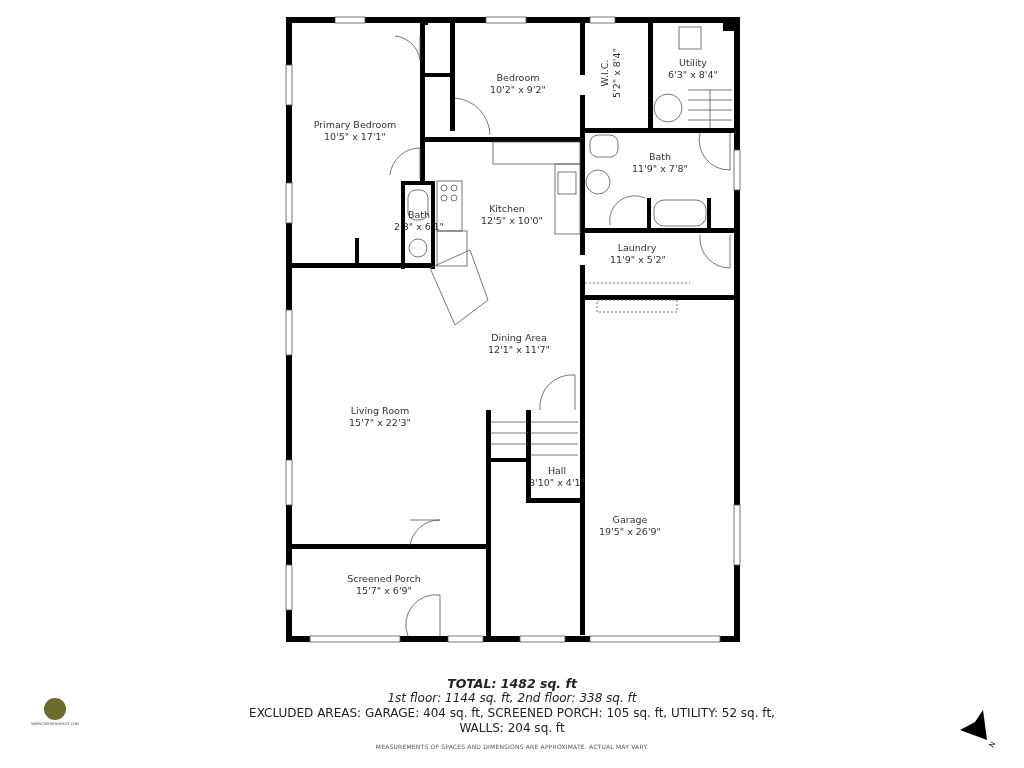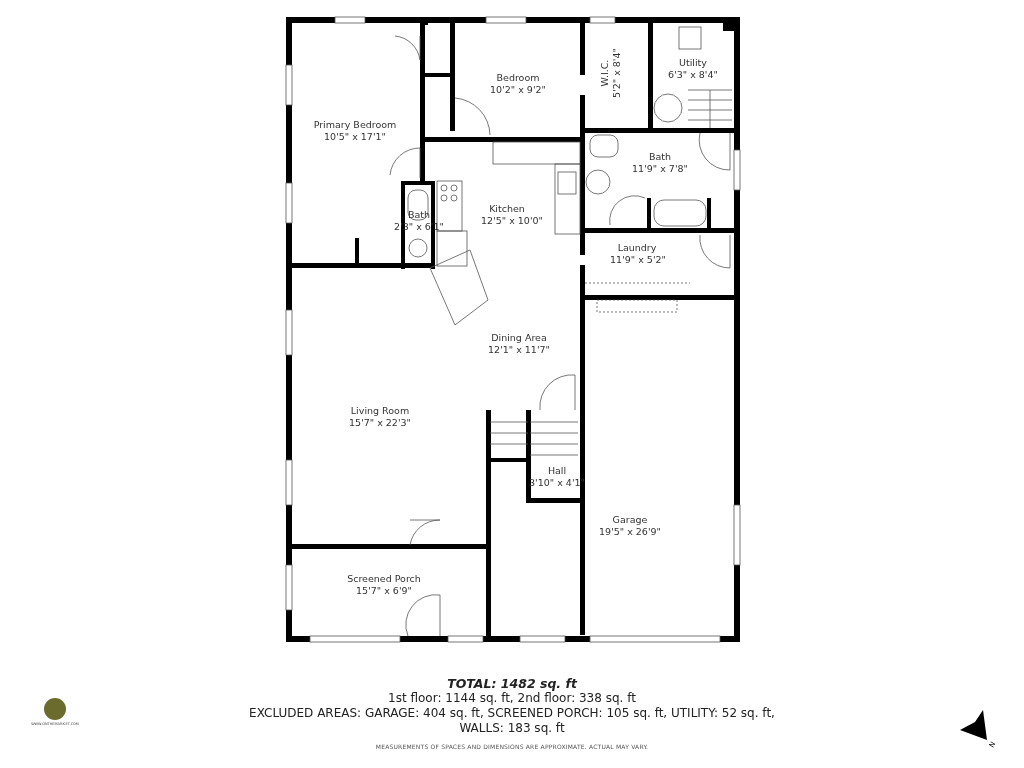--- a/index.html
+++ b/index.html
@@ -2,21 +2,21 @@
 <html><head>
 <meta charset="utf-8">
 <style>
   html, body { margin:0; padding:0; background:#ffffff; }
   body { width:1024px; height:768px; position:relative; overflow:hidden; font-family:"DejaVu Sans", sans-serif; }
   #plan { position:absolute; left:0; top:0; width:1024px; height:768px; }
   .room-label { font-family:"DejaVu Sans", sans-serif; font-size:9.5px; fill:#333333; text-anchor:middle; }
   .room-dim { font-family:"DejaVu Sans", sans-serif; font-size:9.5px; fill:#333333; text-anchor:middle; }
   .footer { position:absolute; left:0; width:1024px; text-align:center; color:#222222; font-family:"DejaVu Sans", sans-serif; }
   .total { top:676px; font-size:12.5px; font-weight:bold;font-style:italic; }
-  .line1 { top:691px; font-size:12px; }
+  .line1 { top:691px; font-size:12px;font-style:italic; }
   .line2 { top:706px; font-size:12px; }
   .line3 { top:721px; font-size:12px; }
   .disclaimer { top:743px; font-size:6px; color:#555555; letter-spacing:0.2px; }
   .logo { position:absolute; left:30px; top:698px; width:50px; height:40px; text-align:center; }
   .logo-circle { width:22px; height:22px; border-radius:50%; background:#6b6b2e; margin:0 auto; position:relative; }
   .logo-text { font-size:3.5px; color:#444; margin-top:2px; font-family:"DejaVu Sans", sans-serif; }
   .compass { position:absolute; left:955px; top:708px; width:50px; height:45px; }
 </style>
 </head>
 <body>
@@ -148,21 +148,21 @@
     <text class="room-label" x="630" y="523">Garage</text>
     <text class="room-dim" x="630" y="535">19'5" x 26'9"</text>
     <text class="room-label" x="384" y="582">Screened Porch</text>
     <text class="room-dim" x="384" y="594">15'7" x 6'9"</text>
   </g>
 </svg>
 
 <div class="footer total">TOTAL: 1482 sq. ft</div>
 <div class="footer line1">1st floor: 1144 sq. ft, 2nd floor: 338 sq. ft</div>
 <div class="footer line2">EXCLUDED AREAS: GARAGE: 404 sq. ft, SCREENED PORCH: 105 sq. ft, UTILITY: 52 sq. ft,</div>
-<div class="footer line3">WALLS: 183 sq. ft</div>
+<div class="footer line3">WALLS: 204 sq. ft</div>
 <div class="footer disclaimer">MEASUREMENTS OF SPACES AND DIMENSIONS ARE APPROXIMATE. ACTUAL MAY VARY.</div>
 
 <div class="logo">
   <div class="logo-circle"></div>
   <div class="logo-text">WWW.ONTHEMARK-ET.COM</div>
 </div>
 
 <svg class="compass" viewBox="0 0 50 45">
   <path d="M5 22 L20 14 L28 2 L32 32 Z" fill="#000"></path>
   <text x="38" y="40" font-size="7" font-family="DejaVu Sans, sans-serif" transform="rotate(-60 38 40)">N</text>

